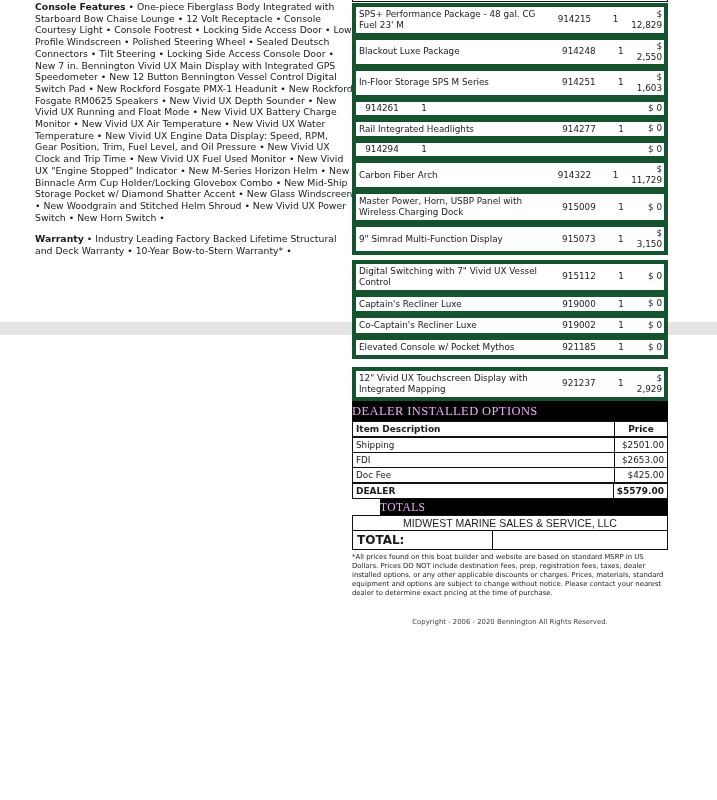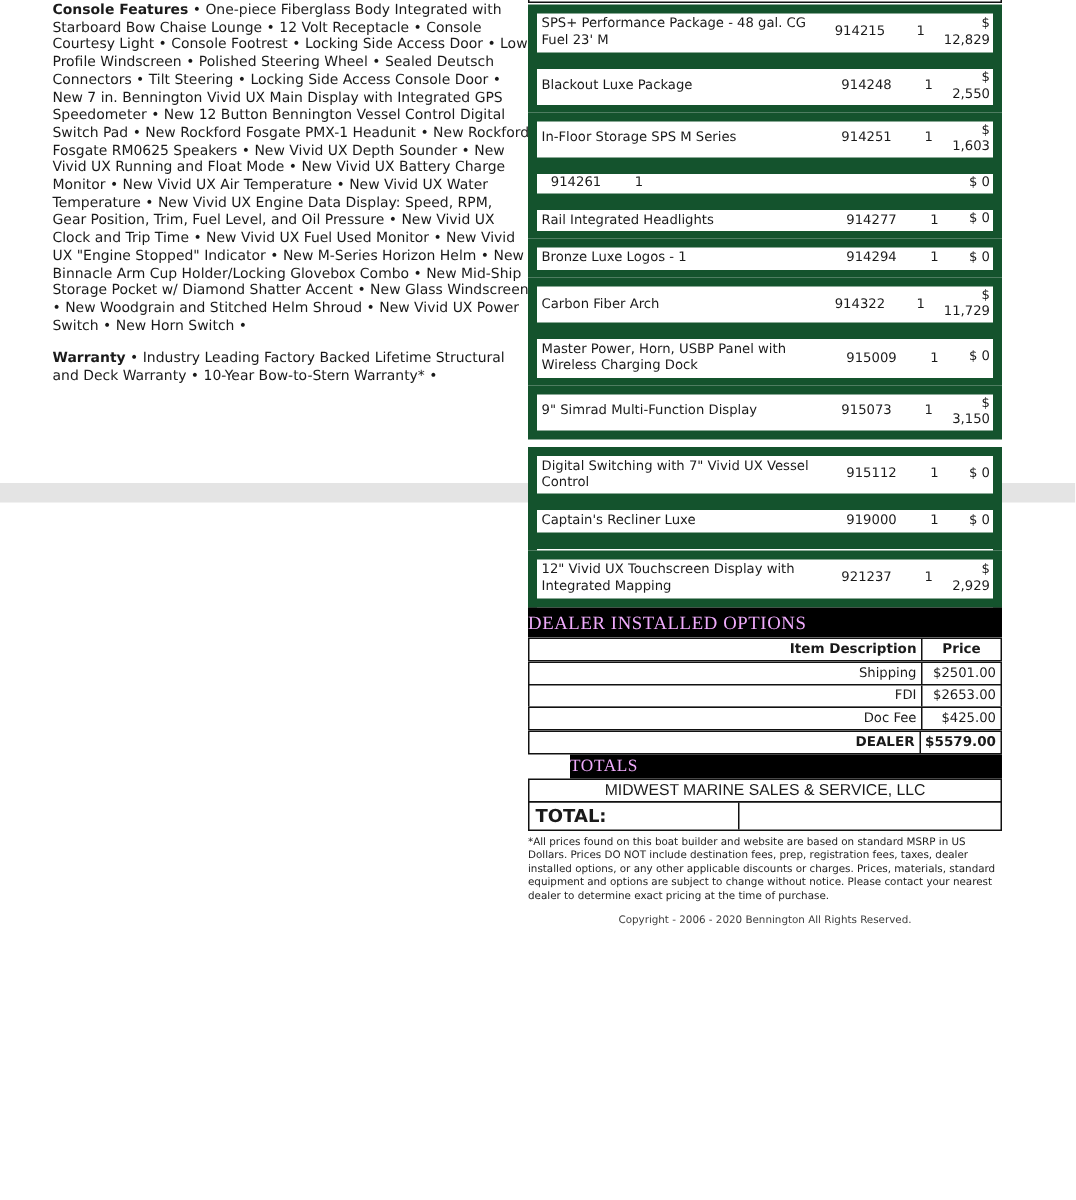--- a/index.html
+++ b/index.html
@@ -19,56 +19,56 @@
   
   .page-break { position:absolute; left:0; top:322px; width:717px; height:13px;
                 background:#e4e4e4; }
 
   
   .tbl { position:absolute; left:352px; width:316px; }
   .tbl-1 { top:0; }
   .tbl-2 { top:367px; }
   .row-sliver { height:2px; border-left:1px solid #111; border-right:1px solid #111;
                 border-bottom:1px solid #111; margin-bottom:1px; }
-  .orow { display:flex; align-items:center; border:6px solid #14532d; background:#fff;
+  .orow { display:flex; align-items:center; border:4px solid #14532d; background:#fff;
           min-height:15px; font-size:8.8px; line-height:10.8px; }
   .orow + .orow { margin-top:-1px; }
   .rows-group2 { margin-top:5px; }
   .c-desc  { width:197px; padding:2px 4px 2px 3px; }
   .c-part  { width:52px; text-align:center; }
   .c-qty   { width:32px; text-align:center; }
   .c-price { flex:1; text-align:right; padding:1px 2px 1px 0; line-height:11px; }
 
   
   .band { background:#000; color:#f0abfc; text-align:left;
           font-family:Liberation Serif, serif; }
   .band-dealer { height:20px; line-height:20px; font-size:12.5px; letter-spacing:0.4px; }
   .band-totals { height:16px; line-height:16px; font-size:11.5px; letter-spacing:0.4px;margin-left:28px; }
 
   
   .drow { display:flex; border:1px solid #111; background:#fff; font-size:8.8px; }
   .drow + .drow { margin-top:-1px; }
-  .d-desc  { width:262px; padding:2px 3px; border-right:1px solid #111;text-align:right; }
+  .d-desc  { width:262px; padding:2px 3px; border-right:1px solid #111; }
   .d-price { flex:1; text-align:right; padding:2px 3px; }
   .drow-header .d-desc { font-weight:bold; font-size:9px; }
   .drow-header .d-price { font-weight:bold; font-size:9px; text-align:center; }
   .drow-total .d-desc, .drow-total .d-price { font-weight:bold; font-size:9px; }
 
   
   .midwest-row { border:1px solid #111; text-align:center; padding:1px 2px;
                  font-family:"Liberation Sans", sans-serif; font-size:10.5px; }
   .gtotal { display:flex; border:1px solid #111; margin-top:-1px; align-items:flex-end; }
   .gt-label { width:140px; border-right:1px solid #111; font-weight:bold;
               font-size:12px; padding:2px 4px; }
   .gt-value { flex:1; text-align:right; font-size:11px; padding:2px 3px;
               font-family:"Liberation Sans", sans-serif; }
 
   
   .fine-print { margin-top:3px; font-size:6.9px; line-height:9.2px; color:#222; }
-  .copyright  { margin-top:6px; text-align:center; font-size:6.9px; color:#3d3d3d; }
+  .copyright  { margin-top:19px; text-align:center; font-size:6.9px; color:#3d3d3d; }
 </style>
 </head>
 <body>
 
 <div class="page">
 
   <div class="left-col">
     <p><b>Console Features</b><span> • One-piece Fiberglass Body Integrated with Starboard Bow Chaise Lounge • 12 Volt Receptacle • Console Courtesy Light • Console Footrest • Locking Side Access Door • Low Profile Windscreen • Polished Steering Wheel • Sealed Deutsch Connectors • Tilt Steering • Locking Side Access Console Door • New 7 in. Bennington Vivid UX Main Display with Integrated GPS Speedometer • New 12 Button Bennington Vessel Control Digital Switch Pad • New Rockford Fosgate PMX-1 Headunit • New Rockford Fosgate RM0625 Speakers • New Vivid UX Depth Sounder • New Vivid UX Running and Float Mode • New Vivid UX Battery Charge Monitor • New Vivid UX Air Temperature • New Vivid UX Water Temperature • New Vivid UX Engine Data Display: Speed, RPM, Gear Position, Trim, Fuel Level, and Oil Pressure • New Vivid UX Clock and Trip Time • New Vivid UX Fuel Used Monitor • New Vivid UX "Engine Stopped" Indicator • New M-Series Horizon Helm • New Binnacle Arm Cup Holder/Locking Glovebox Combo • New Mid-Ship Storage Pocket w/ Diamond Shatter Accent • New Glass Windscreen • New Woodgrain and Stitched Helm Shroud • New Vivid UX Power Switch • New Horn Switch •</span></p>
     <p><b>Warranty</b><span> • Industry Leading Factory Backed Lifetime Structural and Deck Warranty • 10-Year Bow-to-Stern Warranty* •</span></p>
   </div>
@@ -106,21 +106,20 @@
   </div>
 
   <div class="orow">
     <div class="c-desc">Rail Integrated Headlights</div>
     <div class="c-part">914277</div>
     <div class="c-qty">1</div>
     <div class="c-price">$ 0</div>
   </div>
 
   <div class="orow">
-    <div class="c-desc">Bronze Luxe Logos - 1</div>
     <div class="c-part">914294</div>
     <div class="c-qty">1</div>
     <div class="c-price">$ 0</div>
   </div>
 
   <div class="orow">
     <div class="c-desc">Carbon Fiber Arch</div>
     <div class="c-part">914322</div>
     <div class="c-qty">1</div>
     <div class="c-price">$<br>11,729</div>

